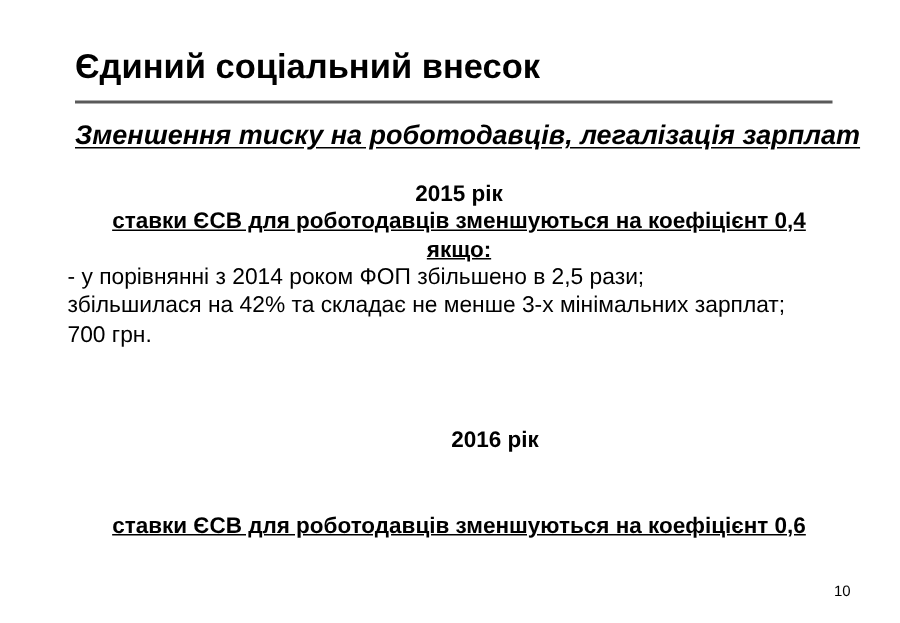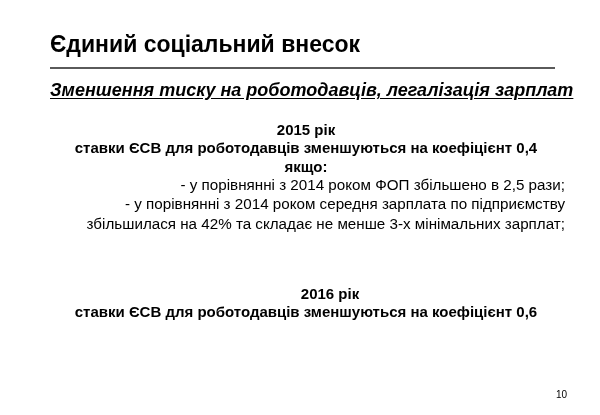--- a/index.html
+++ b/index.html
@@ -54,35 +54,35 @@
       font-size: 15px;
       font-weight: bold;
       white-space: nowrap;
       padding-left: 12px;
       box-sizing: border-box;
     }
     .rule-line {
       text-align: center;
       font-size: 15px;
       font-weight: bold;
+      text-decoration: underline;
       white-space: nowrap;
       padding-left: 12px;
       box-sizing: border-box;
     }
     .body-lines {
       position: absolute;
       left: 45px;
       top: 175px;
       width: 520px;
       font-size: 15.2px;
       line-height: 19.4px;
     }
     .body-line {
       white-space: nowrap;
-      text-align: right;
     }
     .page-number {
       position: absolute;
       left: 556px;
       top: 389px;
       font-size: 10px;
     }
   </style>
 </head>
 <body>
@@ -94,22 +94,22 @@
 <div class="subtitle">Зменшення тиску на роботодавців,  легалізація зарплат</div>
 
 <div class="block" style="top:120px;">
   <div class="year" style="line-height:19px;text-align:center;">2015 рік</div>
   <div class="rule-line" style="line-height:18px;">ставки ЄСВ для роботодавців зменшуються на коефіцієнт 0,4</div>
   <div class="rule-line" style="line-height:19px;">якщо:</div>
 </div>
 
 <div class="body-lines">
   <div class="body-line">- у порівнянні з 2014 роком ФОП збільшено в 2,5 рази;</div>
-  <div class="body-line">- у порівнянні з 2014 роком середня зарплата по підприємству</div>
   <div class="body-line">збільшилася на 42% та складає не менше 3-х мінімальних зарплат;</div>
+  <div class="body-line">700 грн.</div>
 </div>
 
 <div class="block" style="top:284px;">
   <div class="year" style="line-height:19px;margin-left:48px;">2016 рік</div>
-  <div class="rule-line" style="line-height:18px;">ставки ЄСВ для роботодавців зменшуються на коефіцієнт 0,6</div>
+  <div class="rule-line" style="line-height:18px;margin-top:39px;">ставки ЄСВ для роботодавців зменшуються на коефіцієнт 0,6</div>
 </div>
 
 <div class="page-number">10</div>
 
 </body></html>

